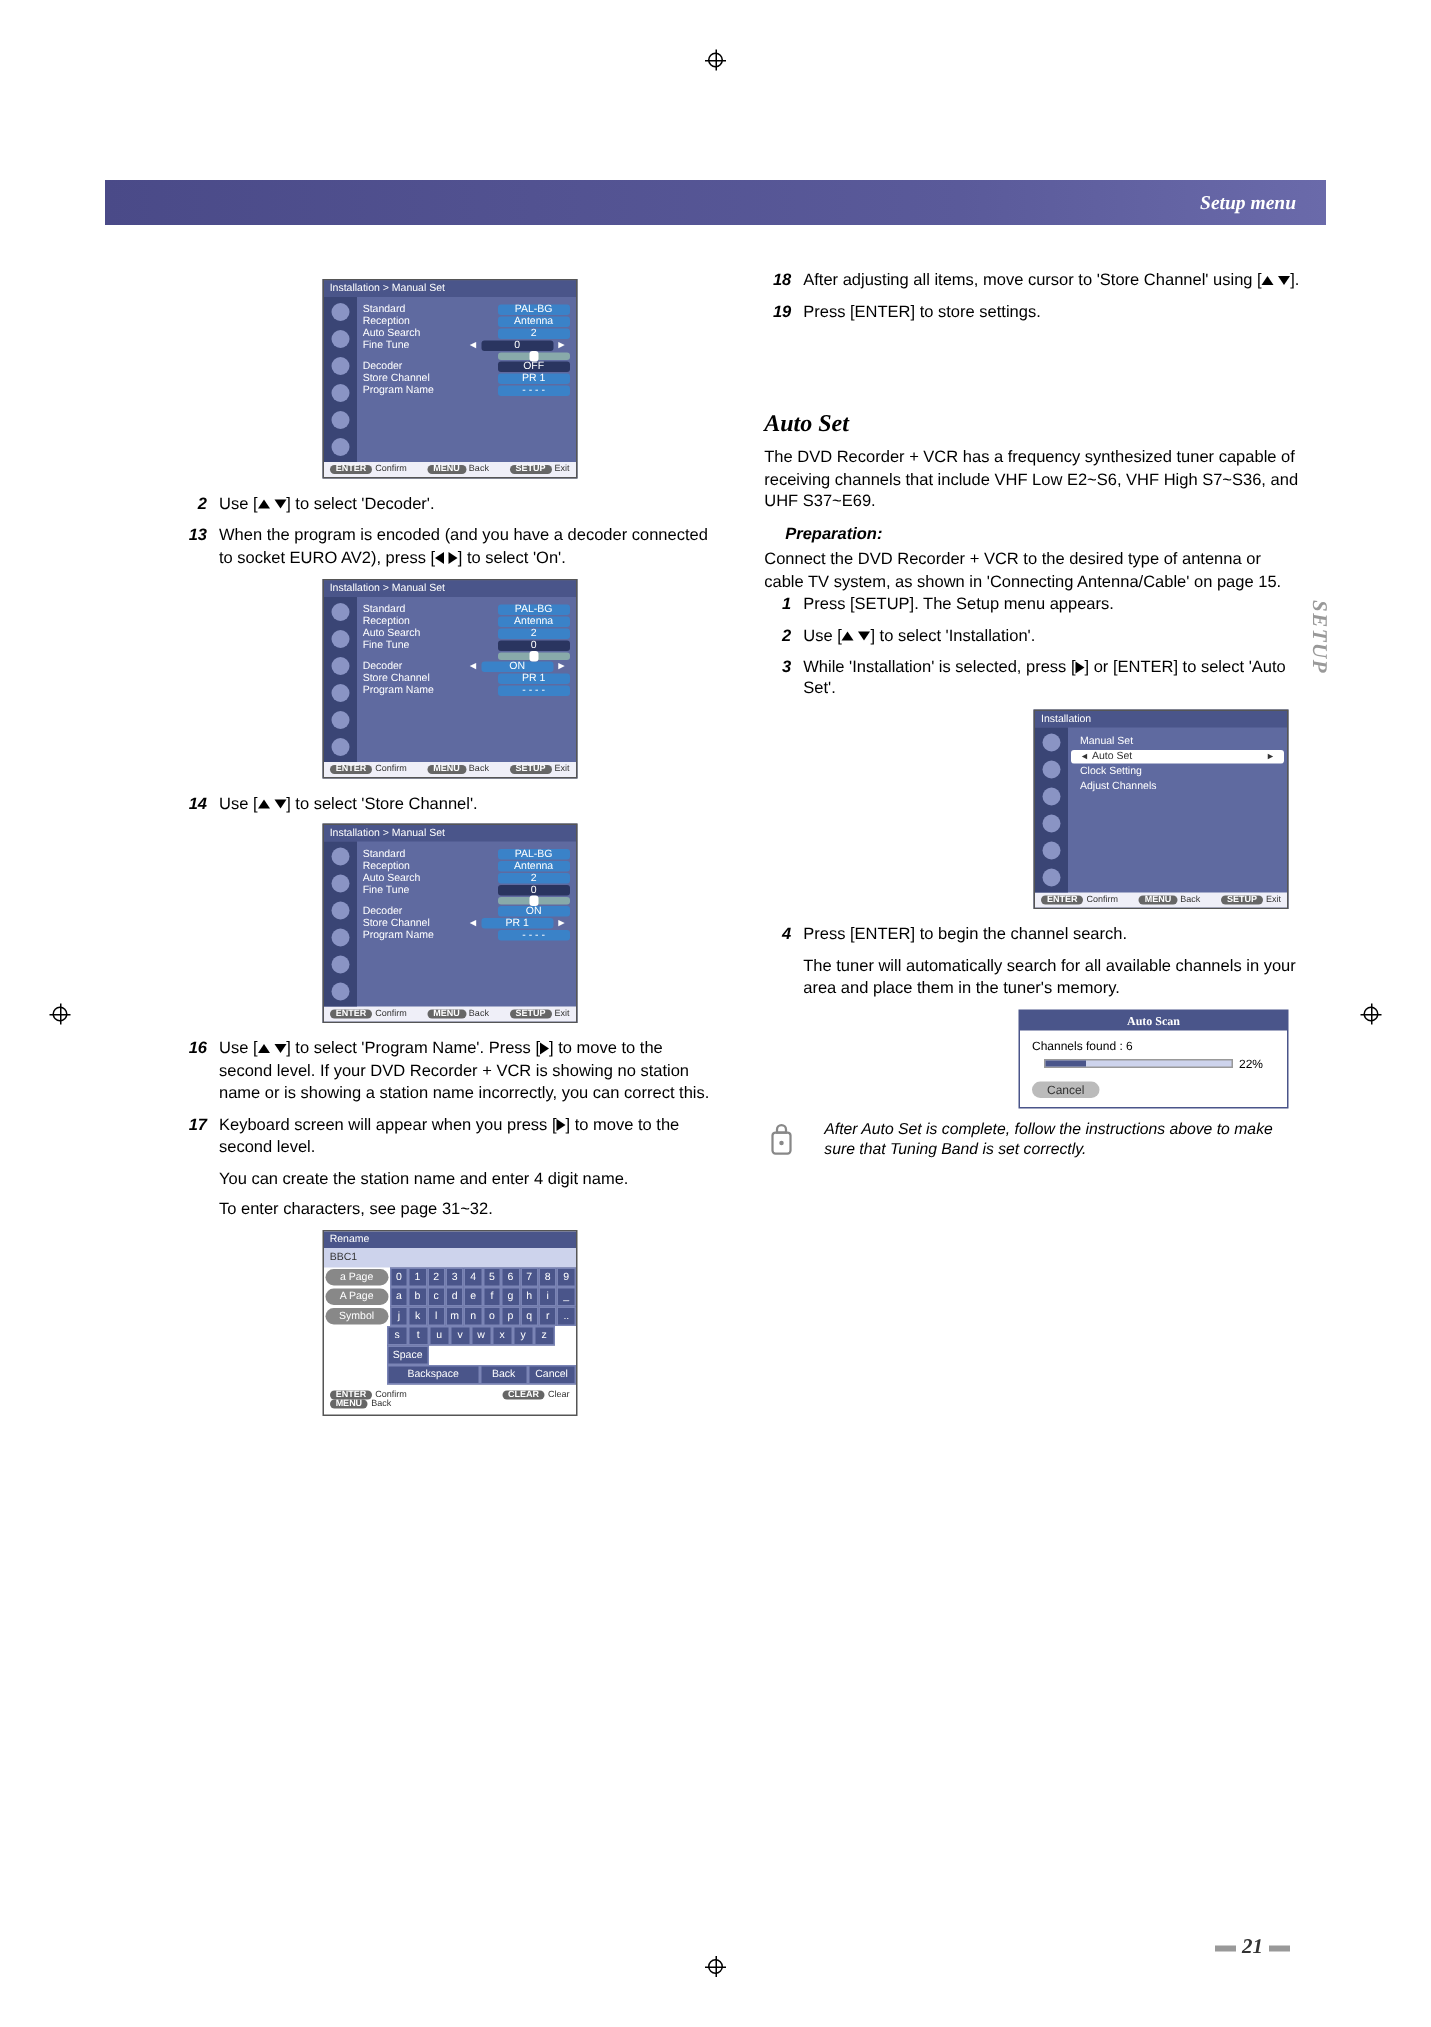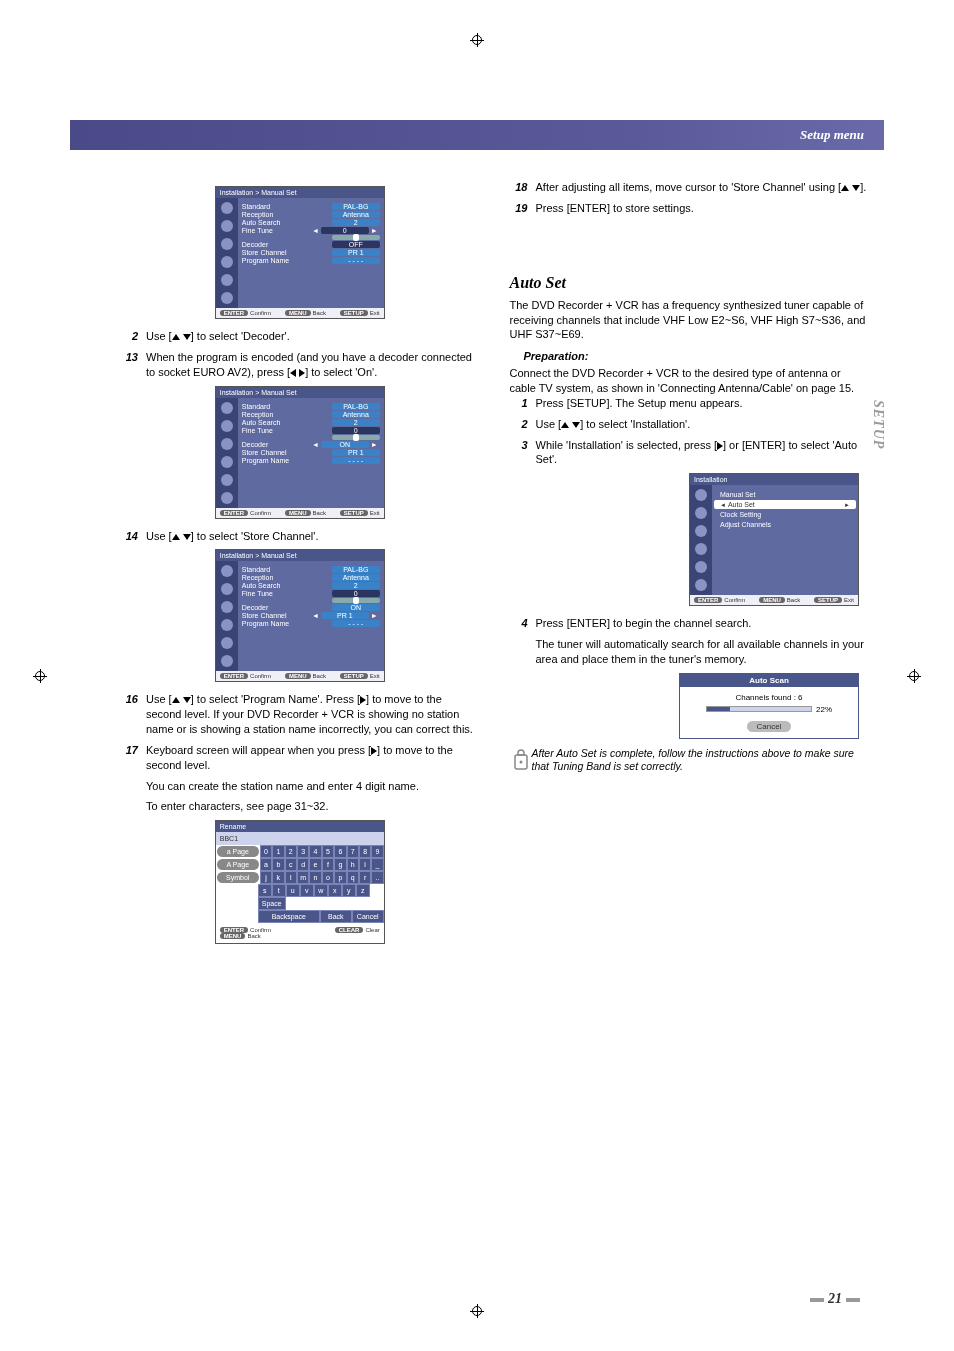--- a/index.html
+++ b/index.html
@@ -75,27 +75,27 @@
   .key-row { display:flex; }
   .key-left { width:42px; background:#cdd3ec; color:#333; padding:1px 2px; display:flex;align-items:center;justify-content:center; gap:2px;}
   .key-left.btn { background:#888; color:#fff; border-radius:6px; margin:1px;}
   .key-grid { flex:1; display:grid; grid-template-columns:repeat(10,1fr); }
   .key-grid div { border:0.5px solid #7a84b5; background:#4a558a; color:#fff; text-align:center; line-height:11px; font-size:7px;}
   .key-bot { display:flex; }
   .key-bot div { border:0.5px solid #7a84b5; background:#4a558a; color:#fff; text-align:center; line-height:11px; font-size:7px;}
   .rename-foot { display:flex; justify-content:space-between; padding:4px 4px; font-size:6px; color:#333;}
   .rename-foot b{ background:#666; color:#fff; border-radius:6px; padding:0 4px; margin-right:2px;}
   .auto-scan { margin:6px auto; width:180px; border:1px solid #4a558a; font-size:8px;}
-  .auto-scan-title{ background:#4a558a; color:#fff; text-align:center; padding:2px; font-weight:bold;}
-  .auto-scan-body{ padding:6px 8px; text-align:center;}
-  .progress{ display:flex; align-items:center; gap:4px; margin:3px 18px;}
+  .auto-scan-title{ background:#4a558a; color:#fff; text-align:center; padding:2px; font-weight:bold;font-family:Liberation Serif, serif;}
+  .auto-scan-body{ padding:6px 8px; }
+  .progress{ display:flex; align-items:center; gap:4px; margin:3px 8px;}
   .progress-bar{ flex:1; height:6px; background:#cdd3ec; border:1px solid #999; position:relative;}
   .progress-bar::after{content:"";position:absolute;left:0;top:0;height:100%;width:22%;background:#4a558a;}
   .cancel-btn{ display:inline-block; background:#bbb; color:#333; border-radius:8px; padding:1px 10px; margin-top:4px;}
-  .note-row { display:flex; gap:0; margin-top:8px;}
+  .note-row { display:flex; gap:18px; margin-top:8px;}
   .note-icon { width:22px; flex-shrink:0; display:flex; align-items:flex-start; justify-content:center;}
   .note-icon svg{ width:20px; height:26px;}
   .note-text { font-style:italic; font-size:10.5px; line-height:1.3;}
   .pagenum { position:absolute; bottom:44px; right:90px; font-style:italic; font-weight:bold; font-family:Georgia,serif; font-size:14px; color:#333;}
   .pagenum .bar { display:inline-block; width:14px; height:4px; background:#999; vertical-align:middle; margin:0 4px;}
   .tri { display:inline-block; width:0;height:0; vertical-align:middle;}
   .tri.up{border-left:4px solid transparent;border-right:4px solid transparent;border-bottom:6px solid #000;}
   .tri.down{border-left:4px solid transparent;border-right:4px solid transparent;border-top:6px solid #000;}
   .tri.left{border-top:4px solid transparent;border-bottom:4px solid transparent;border-right:6px solid #000;}
   .tri.right{border-top:4px solid transparent;border-bottom:4px solid transparent;border-left:6px solid #000;}

